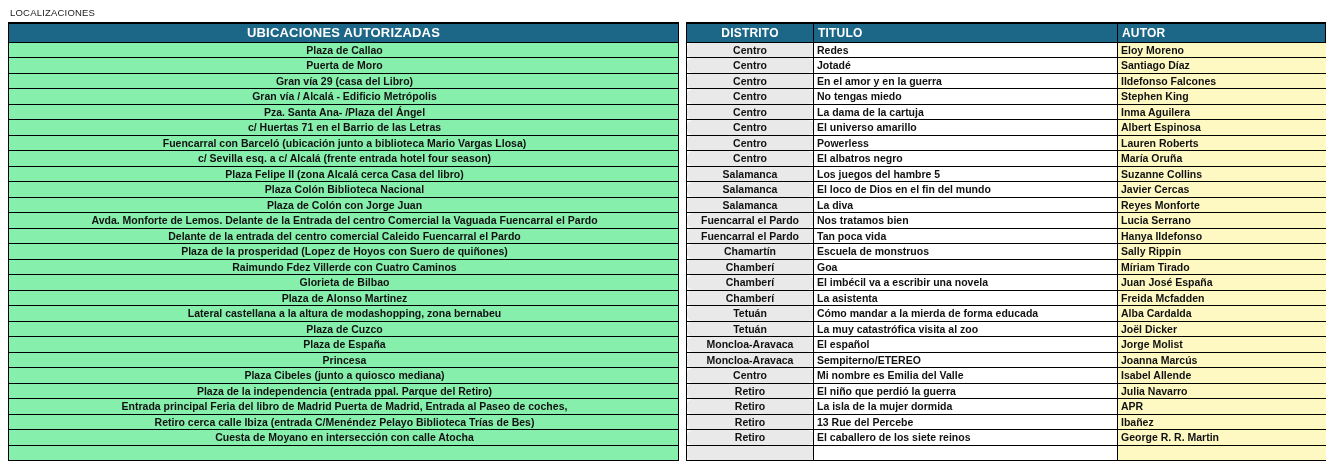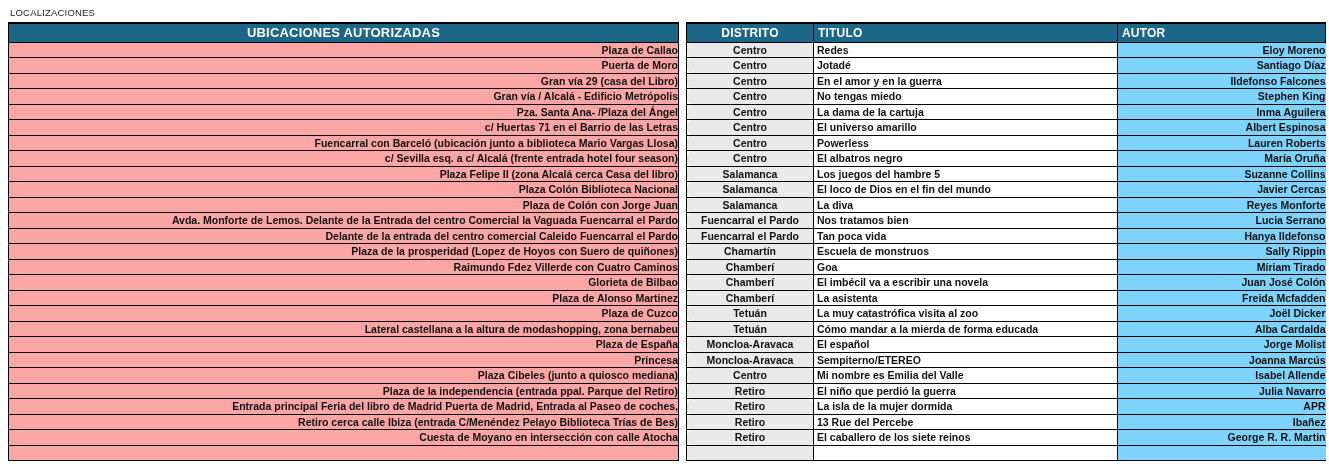--- a/index.html
+++ b/index.html
@@ -36,24 +36,24 @@
     border:1px solid #000; border-top:2px solid #000;margin-top:24px;
   }
   tr.head th.h-ubicacion { text-align:center; font-size:13px; }
   tr.head th.h-distrito  { text-align:center; font-size:12px; }
   tr.head th.h-titulo, tr.head th.h-autor { text-align:left; padding-left:4px; font-size:12px; }
   tr.head th.c-spacer {
     background:#ffffff; border:none; border-top:none;
   }
   
   td { border:1px solid #000; font-size:10.5px; line-height:14px; }
-  td.c-ubicacion { background:#fca5a5; text-align:right; padding-left:2px; }
+  td.c-ubicacion { background:#86efac; text-align:center; padding-left:2px; }
   td.c-distrito  { background:#E9E9E9; text-align:center;border-radius:6px; }
   td.c-titulo    { background:#ffffff; text-align:left; padding-left:3px; }
-  td.c-autor     { background:#7dd3fc; text-align:right; padding-left:3px; border-right:none; }
+  td.c-autor     { background:#fef9c3; text-align:left; padding-left:3px; border-right:none; }
   td.c-spacer    { background:#ffffff; border-top:none; border-bottom:none; }
 </style>
 </head>
 <body>
 
 <div class="sheet">
   <div class="sheet-title">LOCALIZACIONES</div>
 
   <table class="loc-table">
     <colgroup>
@@ -176,44 +176,44 @@
           <td class="c-spacer"></td>
           <td class="c-distrito">Chamberí</td>
           <td class="c-titulo">Goa</td>
           <td class="c-autor">Míriam Tirado</td>
         </tr>
         <tr>
           <td class="c-ubicacion">Glorieta de Bilbao</td>
           <td class="c-spacer"></td>
           <td class="c-distrito">Chamberí</td>
           <td class="c-titulo">El imbécil va a escribir una novela</td>
-          <td class="c-autor">Juan José Colón</td>
+          <td class="c-autor">Juan José España</td>
         </tr>
         <tr>
           <td class="c-ubicacion">Plaza de Alonso Martinez</td>
           <td class="c-spacer"></td>
           <td class="c-distrito">Chamberí</td>
           <td class="c-titulo">La asistenta</td>
           <td class="c-autor">Freida Mcfadden</td>
         </tr>
         <tr>
+          <td class="c-ubicacion">Lateral castellana a la altura de modashopping, zona bernabeu</td>
+          <td class="c-spacer"></td>
+          <td class="c-distrito">Tetuán</td>
+          <td class="c-titulo">Cómo mandar a la mierda de forma educada</td>
+          <td class="c-autor">Alba Cardalda</td>
+        </tr>
+        <tr>
           <td class="c-ubicacion">Plaza de Cuzco</td>
           <td class="c-spacer"></td>
           <td class="c-distrito">Tetuán</td>
           <td class="c-titulo">La muy catastrófica visita al zoo</td>
           <td class="c-autor">Joël Dicker</td>
         </tr>
         <tr>
-          <td class="c-ubicacion">Lateral castellana a la altura de modashopping, zona bernabeu</td>
-          <td class="c-spacer"></td>
-          <td class="c-distrito">Tetuán</td>
-          <td class="c-titulo">Cómo mandar a la mierda de forma educada</td>
-          <td class="c-autor">Alba Cardalda</td>
-        </tr>
-        <tr>
           <td class="c-ubicacion">Plaza de España</td>
           <td class="c-spacer"></td>
           <td class="c-distrito">Moncloa-Aravaca</td>
           <td class="c-titulo">El español</td>
           <td class="c-autor">Jorge Molist</td>
         </tr>
         <tr>
           <td class="c-ubicacion">Princesa</td>
           <td class="c-spacer"></td>
           <td class="c-distrito">Moncloa-Aravaca</td>

